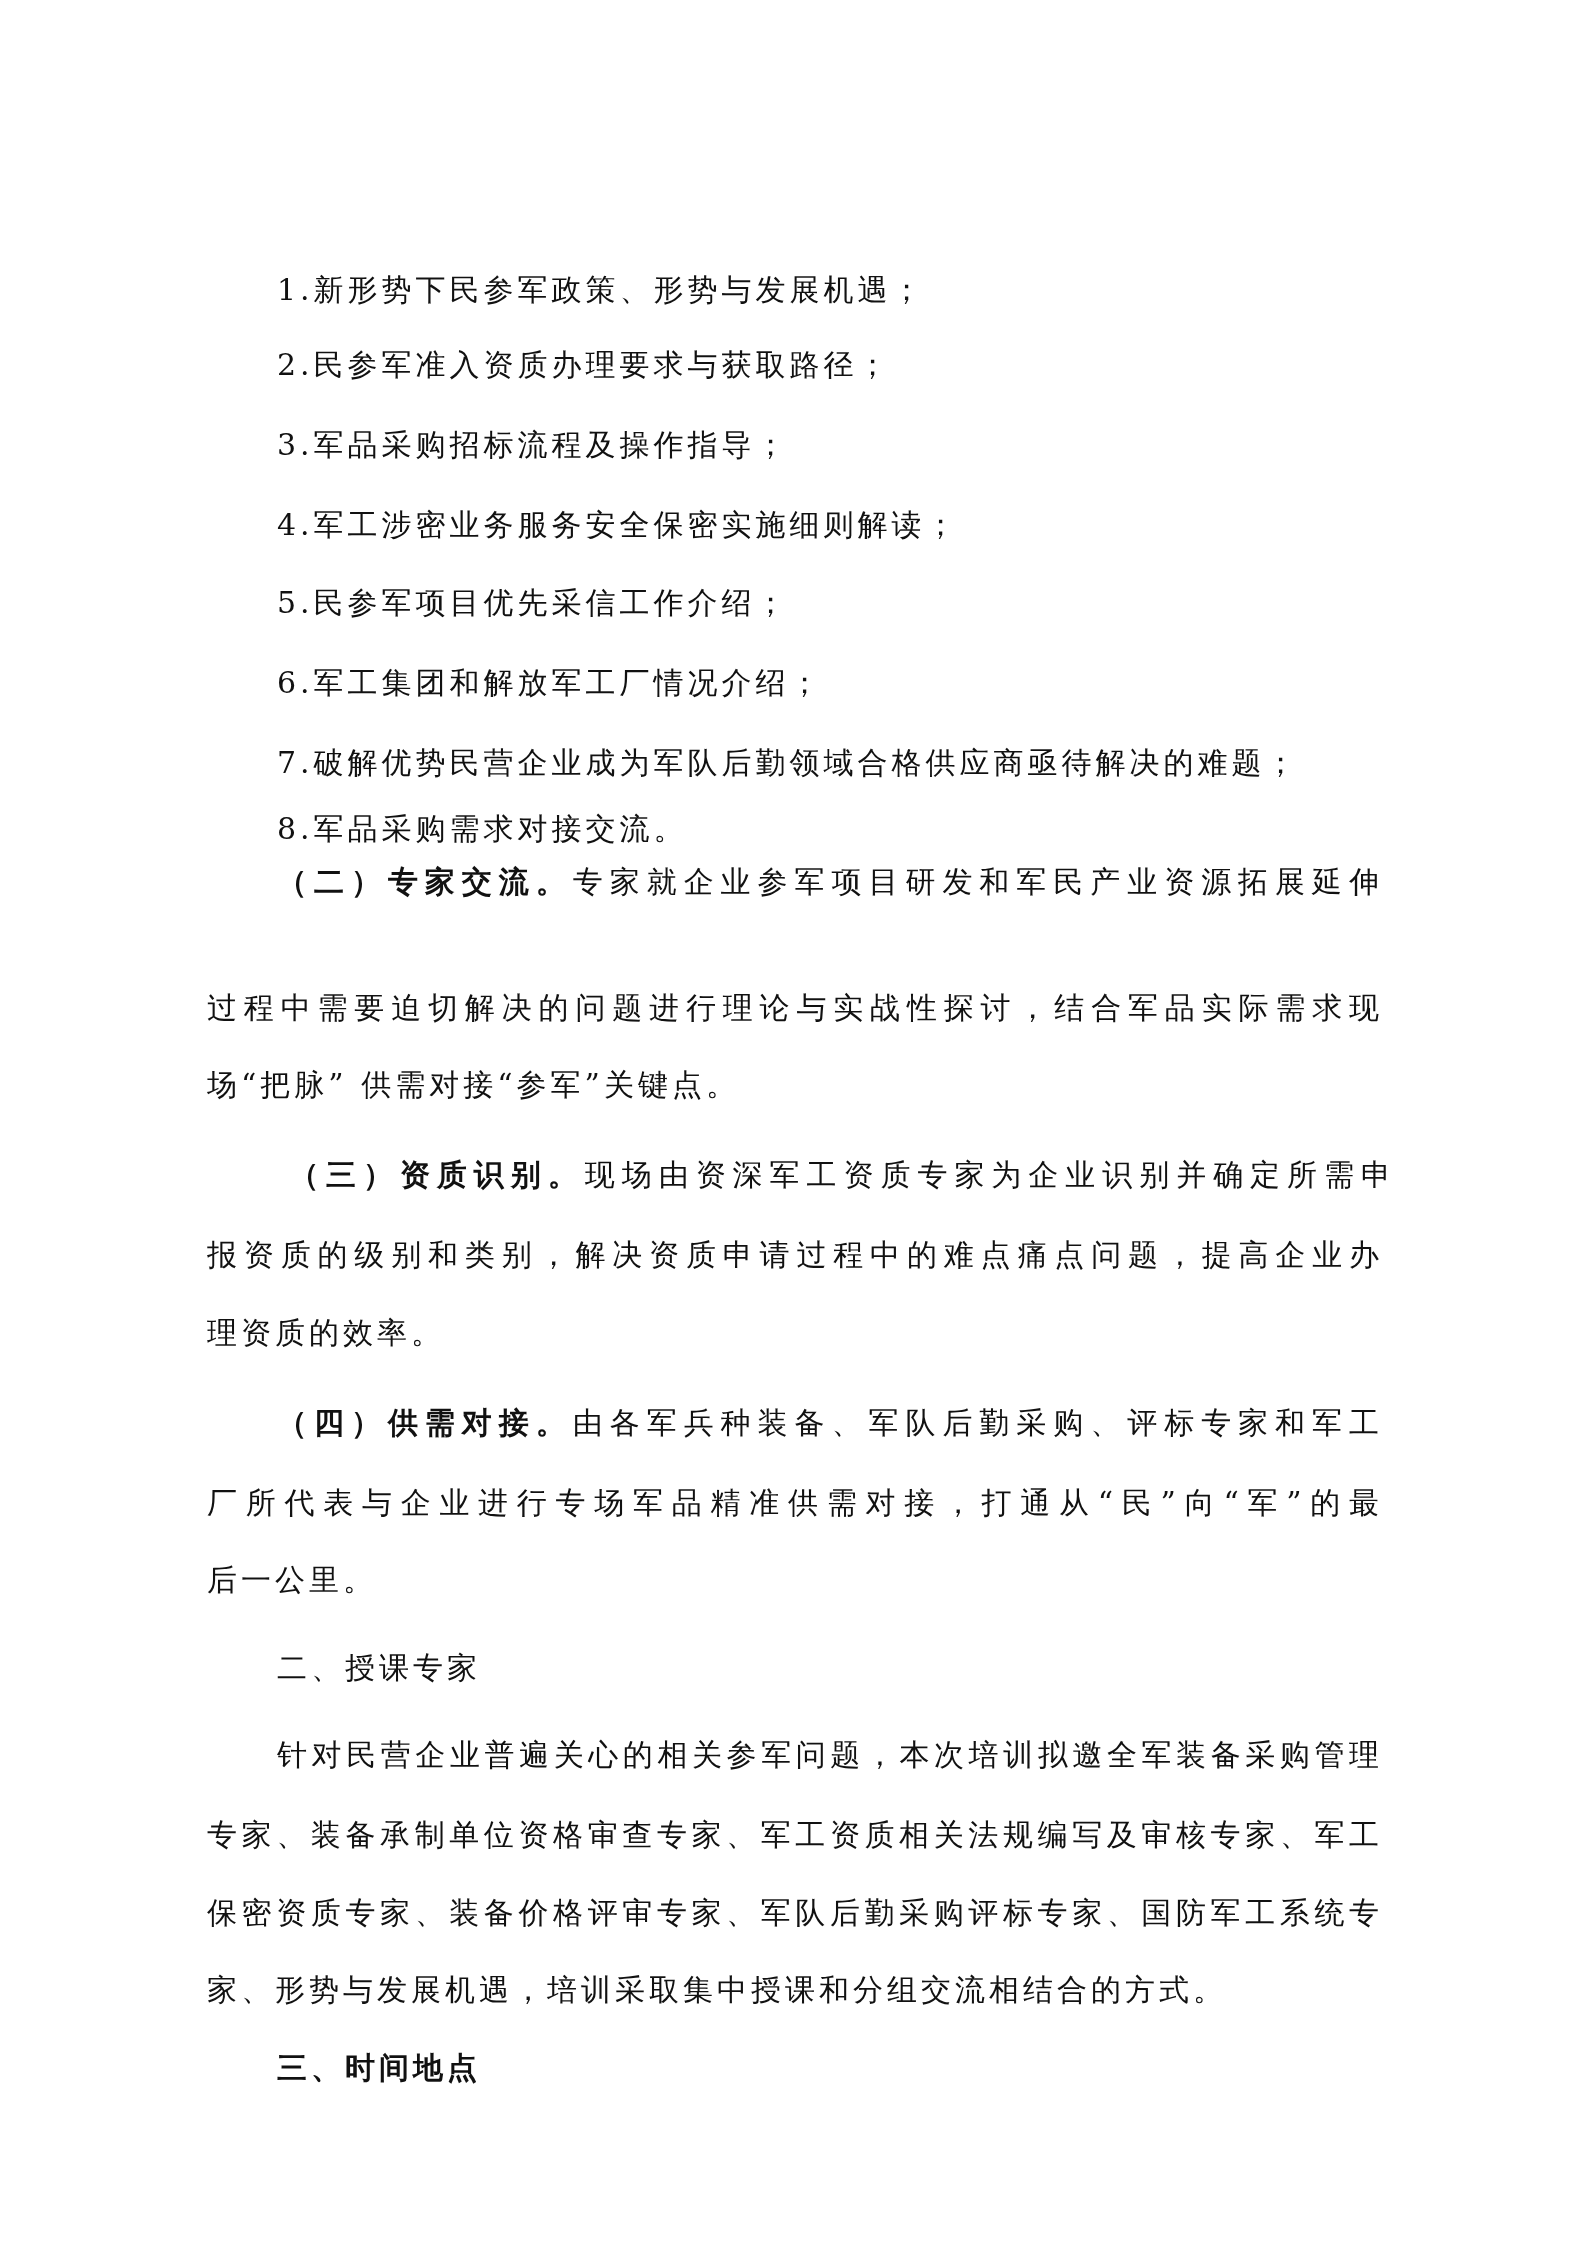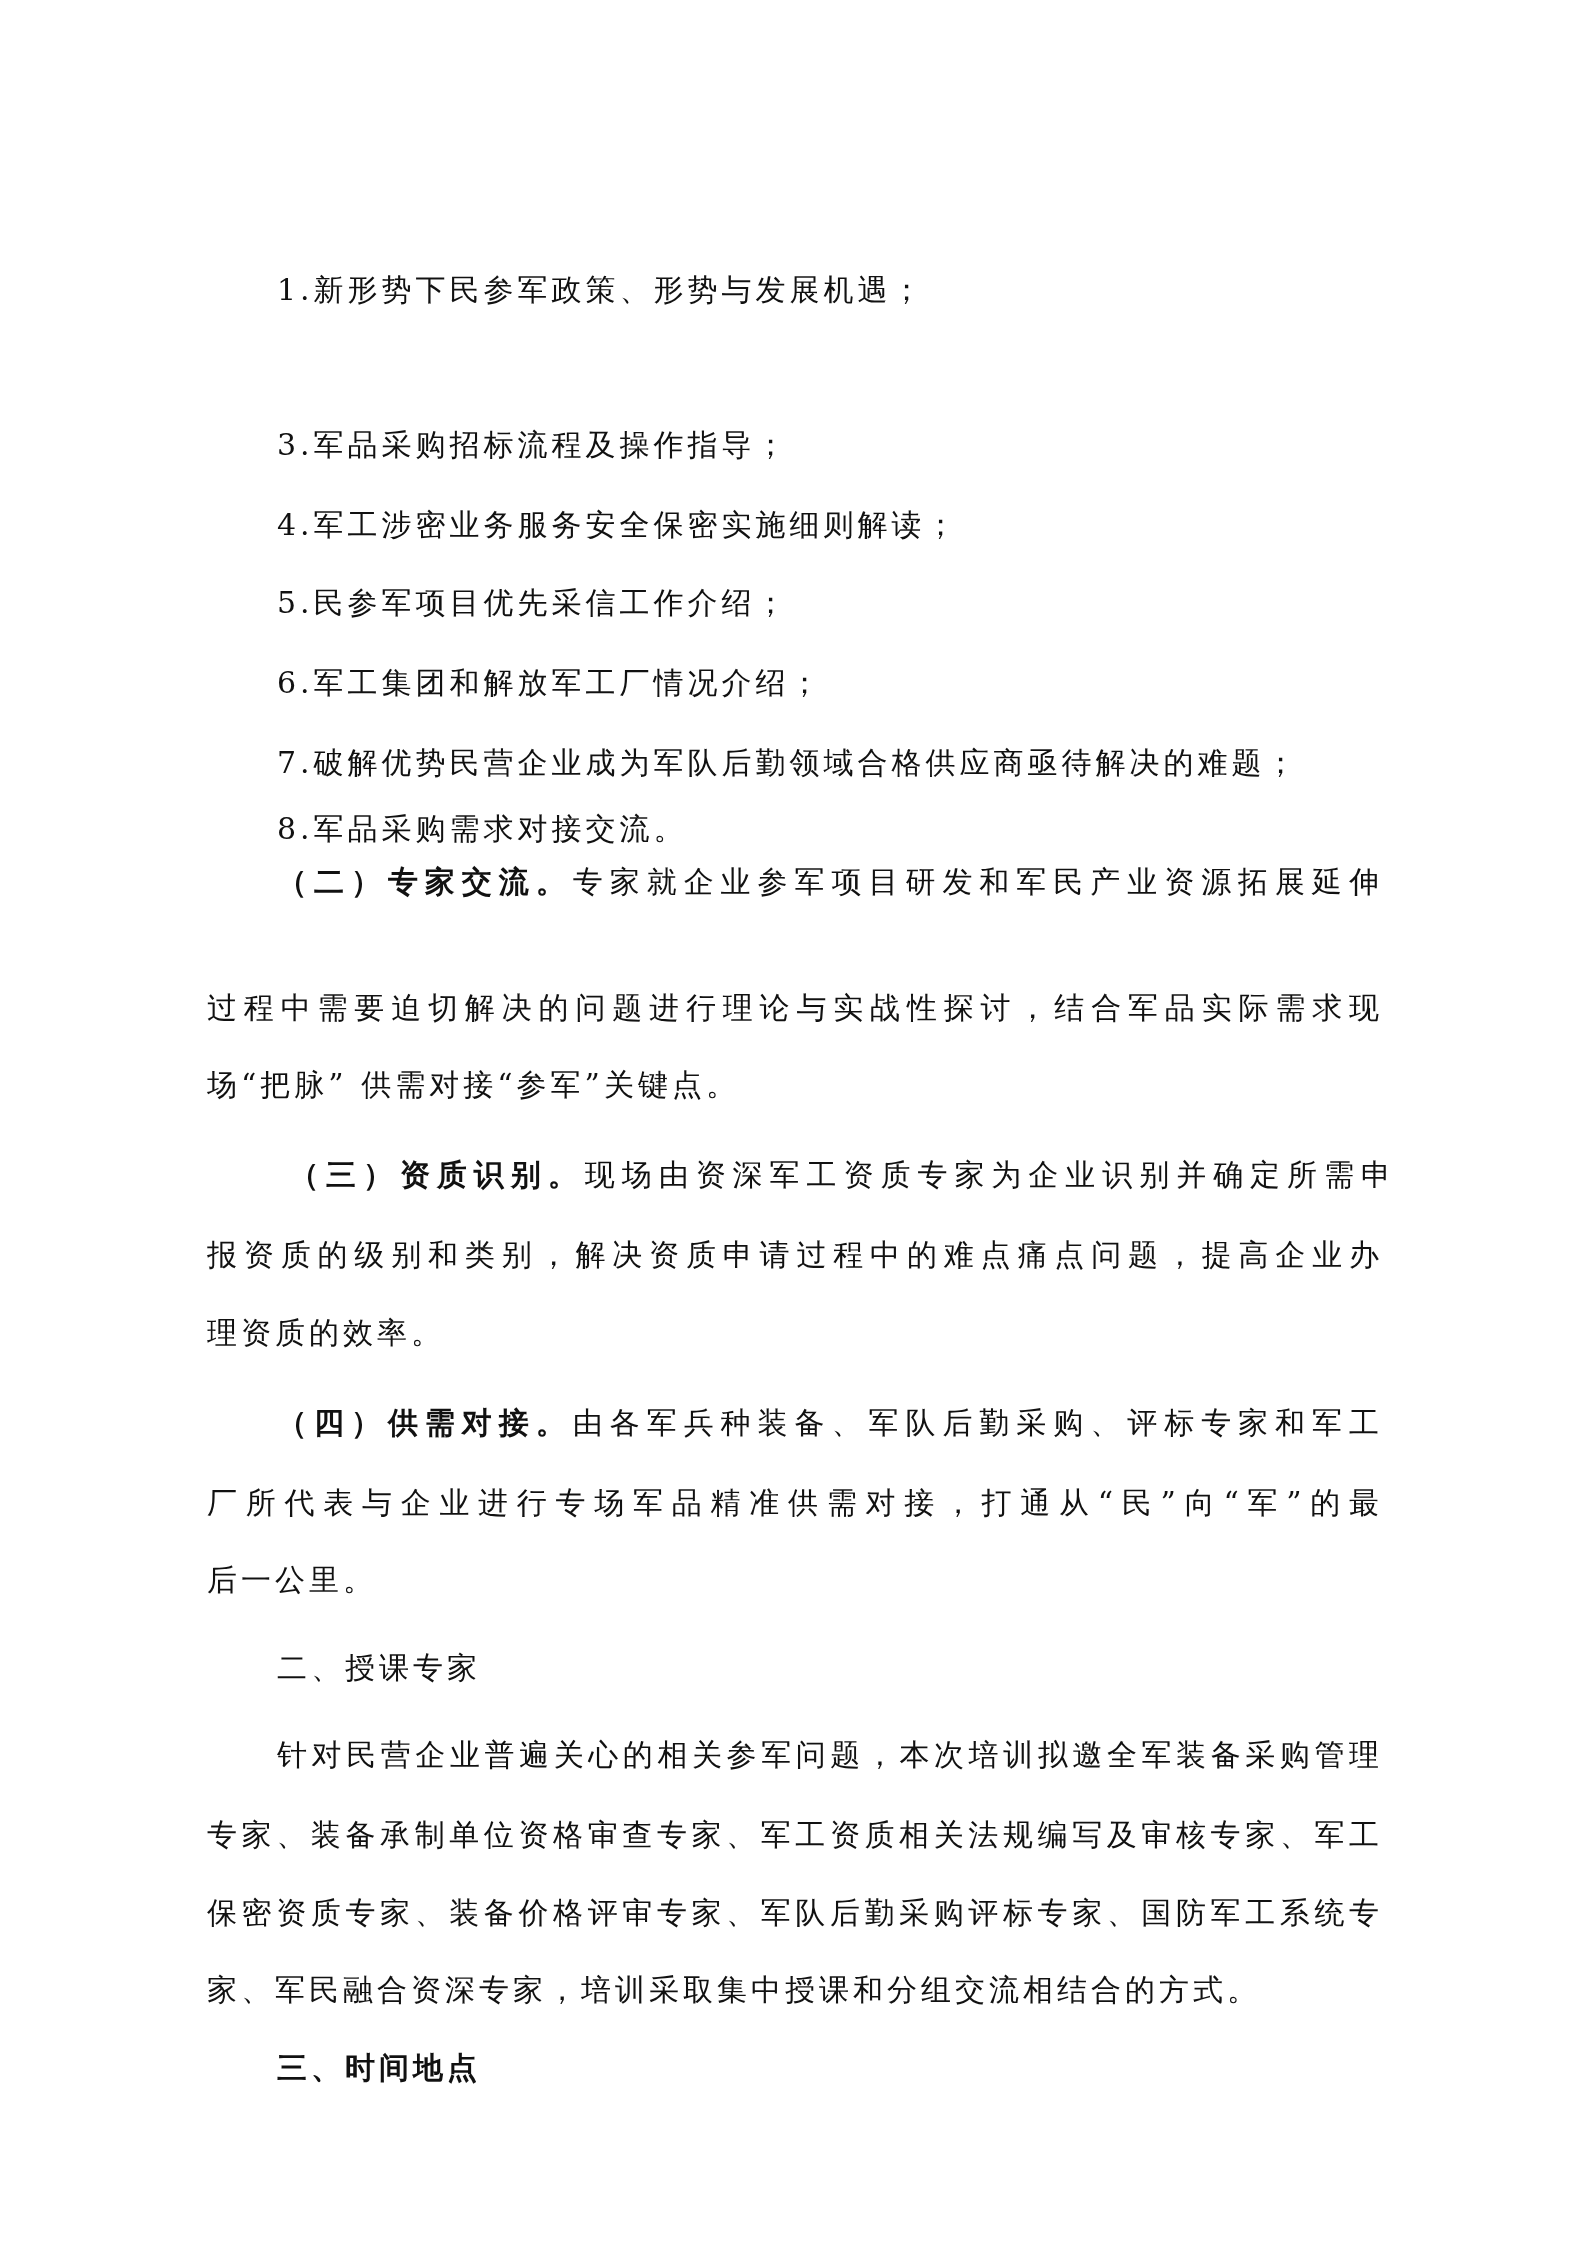--- a/index.html
+++ b/index.html
@@ -44,20 +44,21 @@
   .bold {
     font-weight: bold;
   }
 </style>
 </head>
 <body>
 
 <div class="page">
 
   <div class="line indent" style="top:270px;">1.新形势下民参军政策、形势与发展机遇；</div>
+  <div class="line indent" style="top:345px;">2.民参军准入资质办理要求与获取路径；</div>
   <div class="line indent" style="top:425px;">3.军品采购招标流程及操作指导；</div>
   <div class="line indent" style="top:505px;">4.军工涉密业务服务安全保密实施细则解读；</div>
   <div class="line indent" style="top:583px;">5.民参军项目优先采信工作介绍；</div>
   <div class="line indent" style="top:663px;">6.军工集团和解放军工厂情况介绍；</div>
   <div class="line indent" style="top:743px;">7.破解优势民营企业成为军队后勤领域合格供应商亟待解决的难题；</div>
   <div class="line indent" style="top:809px;">8.军品采购需求对接交流。</div>
 
   <div class="line indent justify" style="top:862px;">
     <span class="bold">（二）专家交流。</span><span>专家就企业参军项目研发和军民产业资源拓展延伸</span>
   </div>
@@ -74,17 +75,17 @@
   <div class="line indent justify" style="top:1403px;">
     <span class="bold">（四）供需对接。</span><span>由各军兵种装备、军队后勤采购、评标专家和军工</span>
   </div>
   <div class="line" style="top:1560px;">后一公里。</div>
 
   <div class="line indent" style="top:1648px;">二、授课专家</div>
 
   <div class="line indent justify" style="top:1735px;">针对民营企业普遍关心的相关参军问题，本次培训拟邀全军装备采购管理</div>
   <div class="line justify" style="top:1815px;">专家、装备承制单位资格审查专家、军工资质相关法规编写及审核专家、军工</div>
   <div class="line justify" style="top:1893px;">保密资质专家、装备价格评审专家、军队后勤采购评标专家、国防军工系统专</div>
-  <div class="line" style="top:1970px;">家、军民融合资深专家，培训采取集中授课和分组交流相结合的方式。</div>
+  <div class="line" style="top:1970px;">家、形势与发展机遇，培训采取集中授课和分组交流相结合的方式。</div>
 
   <div class="line indent bold" style="top:2048px;">三、时间地点</div>
 
 </div>
 
 </body></html>

